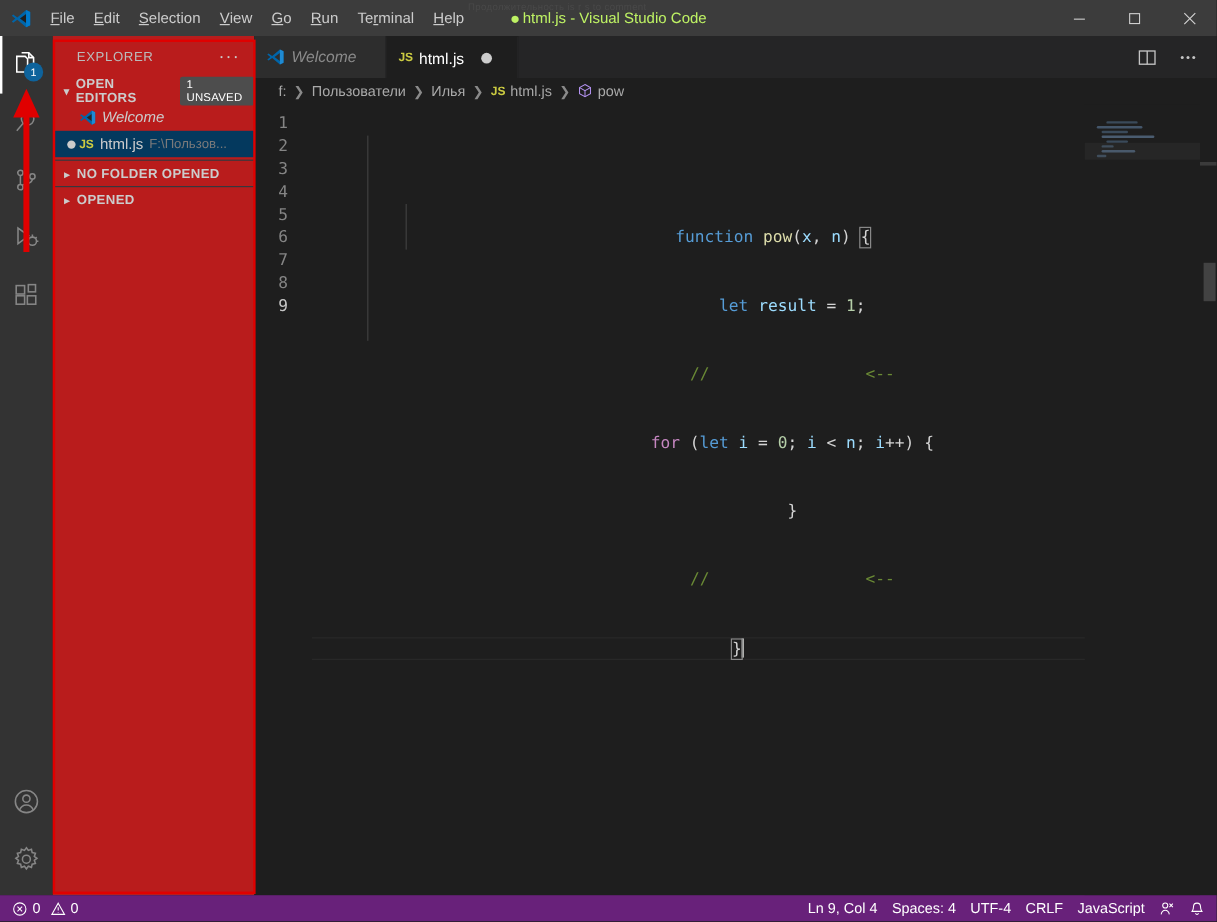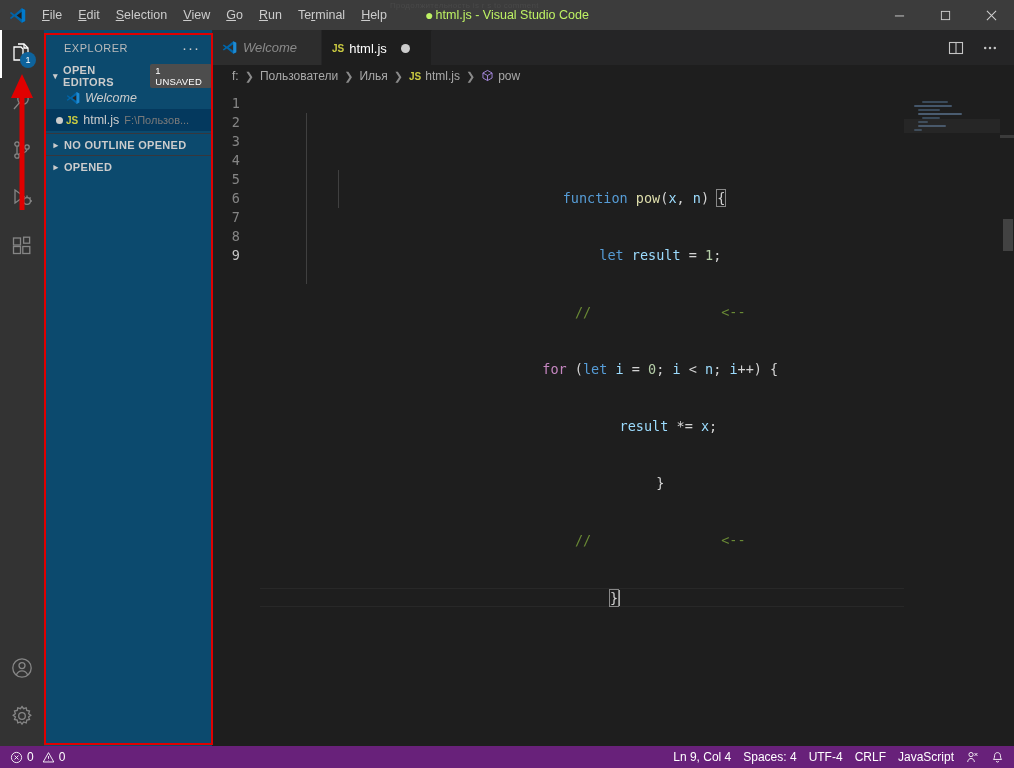--- a/index.html
+++ b/index.html
@@ -63,21 +63,21 @@
   .act-btn svg { width: 24px; height: 24px; }
   .act-badge {
     position: absolute; right: 8px; bottom: 10px;
     background: #0e639c; color: #ffffff; border-radius: 9px;
     min-width: 16px; height: 16px; font-size: 9px; line-height: 16px;
     text-align: center; padding: 0 4px; font-family: "Liberation Sans", sans-serif;
   }
 
   
   .sidebar {
-    width: 168px; background: #0c4a6e; flex: 0 0 168px;
+    width: 168px; background: #b91c1c; flex: 0 0 168px;
     display: flex; flex-direction: column; color: #cccccc; overflow: hidden;
   }
   .sidebar-header {
     height: 35px; display: flex; align-items: center; justify-content: space-between;
     padding: 0 8px 0 20px; font-size: 11px; letter-spacing: .5px; color: #bbbbbb;
   }
   .sidebar-header .dots { font-size: 15px; letter-spacing: 1px; color: #cccccc; padding: 0 4px; }
 
   .section-head {
     height: 22px; display: flex; align-items: center; font-size: 11px;
@@ -345,21 +345,21 @@
               <i></i>
             </span>
           <span class="js-badge">JS</span>
           <span>html.js</span>
           <span class="path-dim">F:\Пользов...</span>
         </div>
       </div>
 
       <div class="section-head">
         <span class="twist">▸</span>
-        <span>NO OUTLINE OPENED</span>
+        <span>NO FOLDER OPENED</span>
       </div>
       <div class="section-head">
         <span class="twist">▸</span>
         <span>OPENED</span>
       </div>
     </div>
 
     <div class="editor-area">
 
       <div class="tabs-row">
@@ -428,21 +428,20 @@
         </div>
 
         <div class="code">
           <div class="indent-guide" style="left:46px; top:26px; height:171px;"></div>
           <div class="indent-guide" style="left:78px; top:83px; height:38px;"></div>
 
           <div class="line"><span class="kw">function</span> <span class="fn">pow</span><span class="op">(</span><span class="var">x</span><span class="op">, </span><span class="var">n</span><span class="op">) </span><span class="op brace-box">{</span></div>
           <div class="line">    <span class="kw">let</span> <span class="var">result</span> <span class="op">=</span> <span class="num">1</span><span class="op">;</span></div>
           <div class="line">    <span class="com">//                &lt;--</span></div>
           <div class="line">    <span class="kw2">for</span> <span class="op">(</span><span class="kw">let</span> <span class="var">i</span> <span class="op">=</span> <span class="num">0</span><span class="op">;</span> <span class="var">i</span> <span class="op">&lt;</span> <span class="var">n</span><span class="op">;</span> <span class="var">i</span><span class="op">++) {</span></div>
-          <div class="line">      <span class="var">result</span> <span class="op">*=</span> <span class="var">x</span><span class="op">;</span></div>
           <div class="line">    <span class="op">}</span></div>
           <div class="line">    <span class="com">//                &lt;--</span></div>
           <div class="line current">  <span class="op brace-box">}</span><span class="cursor"></span></div>
         </div>
 
         <div class="minimap">
           <div class="mm-row" style="left:18px; top:14px; width:26px; background:#3a4a5a;"></div>
           <div class="mm-row" style="left:10px; top:18px; width:38px; background:#44566a;"></div>
           <div class="mm-row" style="left:14px; top:22px; width:22px; background:#3a4a5a;"></div>
           <div class="mm-row" style="left:14px; top:26px; width:44px; background:#4a5c70;"></div>

